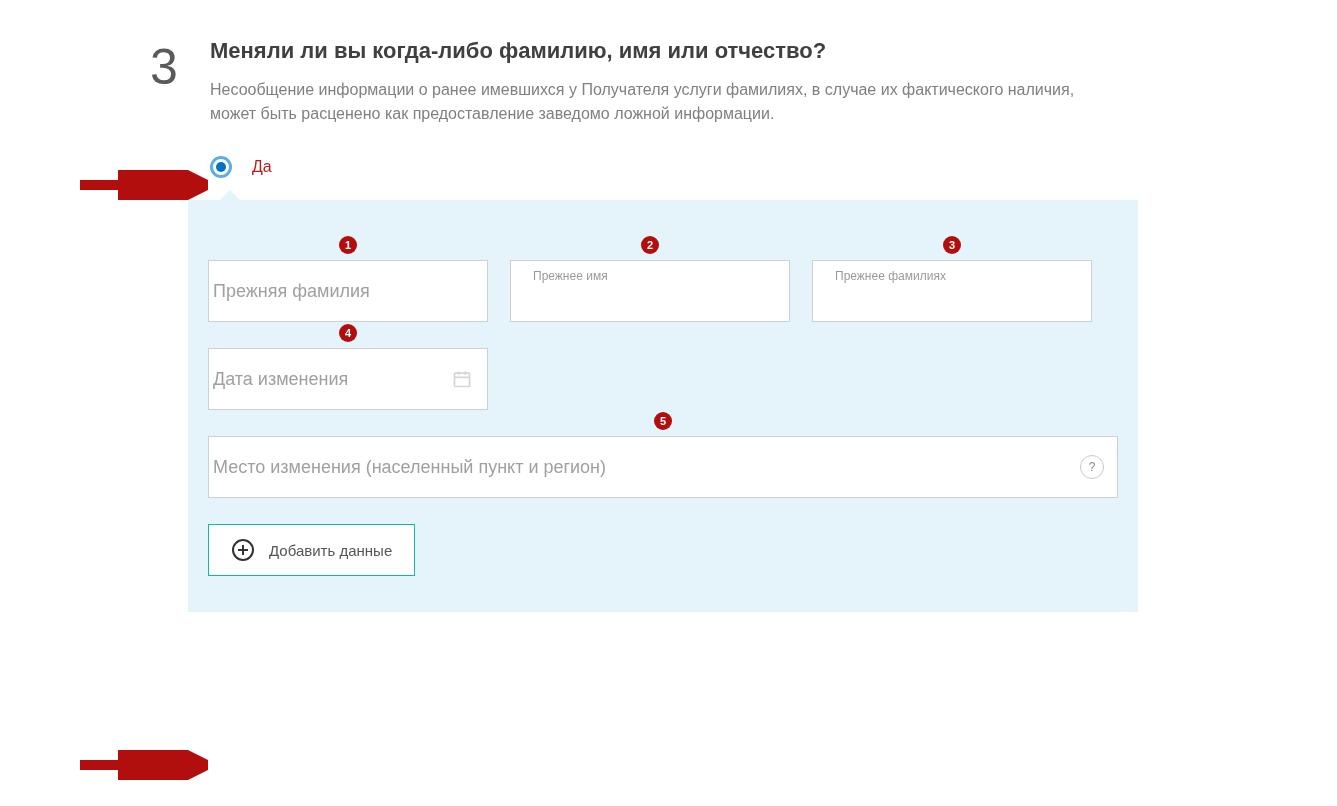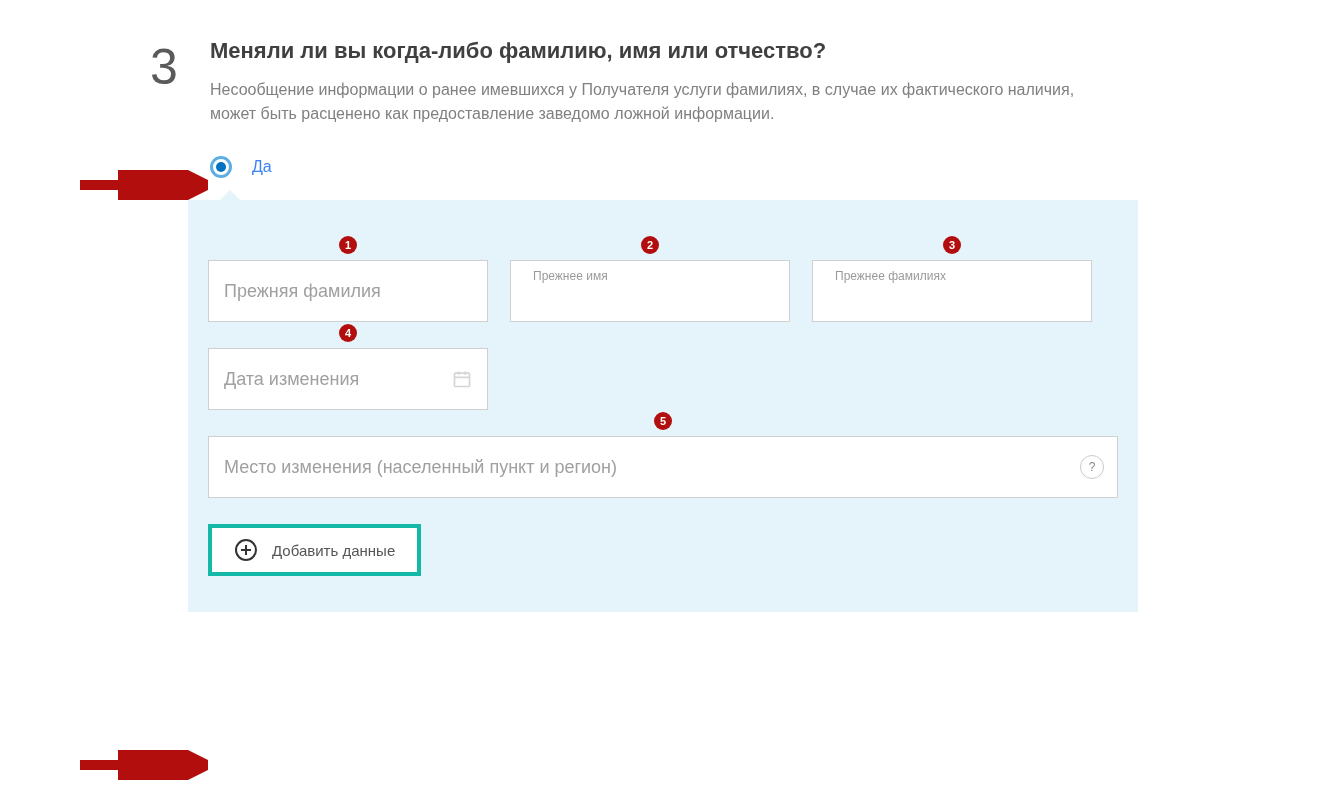--- a/index.html
+++ b/index.html
@@ -5,37 +5,37 @@
   html,body{margin:0;padding:0;background:#fff;font-family:Arial,Helvetica,sans-serif;color:#2e2e2e;}
   .page{width:1337px;height:806px;position:relative;}
   .content{position:absolute;left:150px;top:38px;width:1000px;}
   .step-number{position:absolute;left:0;top:0;font-size:50px;font-weight:300;color:#5a5a5a;font-family:"Trebuchet MS",Arial,sans-serif;}
   .question{margin:0 0 14px 60px;font-size:22px;color:#404040;font-weight:600;}
   .hint{margin:0 0 10px 60px;font-size:16px;line-height:1.5;color:#808080;max-width:870px;}
   .radio{display:flex;align-items:center;margin-left:60px;margin-top:30px;}
   .radio-outer{width:22px;height:22px;border-radius:50%;border:2px solid #ccc;display:flex;align-items:center;justify-content:center;box-sizing:border-box;}
   .radio-outer.sel{border:3px solid #5daee4;}
   .radio-inner{width:10px;height:10px;border-radius:50%;background:#0173c1;}
-  .radio-label{margin-left:20px;font-size:16px;color:#3b82f6;}
+  .radio-label{margin-left:20px;font-size:16px;color:#b91c1c;}
   .section{position:relative;margin-left:38px;margin-top:22px;background:#e5f4fb;width:950px;padding:60px 20px 36px 20px;box-sizing:border-box;}
   .section::before{content:"";position:absolute;top:-10px;left:30px;width:0;height:0;border-left:12px solid transparent;border-right:12px solid transparent;border-bottom:12px solid #e5f4fb;}
   .row{display:flex;gap:22px;margin-bottom:26px;}
   .field{position:relative;}
   .badge{position:absolute;top:-24px;left:50%;transform:translateX(-50%);width:18px;height:18px;border-radius:50%;background:#b30e0e;color:#fff;font-size:11px;display:flex;align-items:center;justify-content:center;font-weight:bold;}
-  input.textbox{height:62px;border:1px solid #d0d0d0;background:#fff;font-size:18px;color:#333;padding:0 15px;box-sizing:border-box;width:100%;}
+  input.textbox{height:62px;border:1px solid #d0d0d0;background:#fff;font-size:18px;color:#333;padding:0 4px;box-sizing:border-box;width:100%;}
   input.textbox::placeholder{color:#a0a0a0;}
   .floating{position:relative;border:1px solid #d0d0d0;background:#fff;height:62px;box-sizing:border-box;}
   .floating .flabel{position:absolute;top:8px;left:22px;font-size:12px;color:#9a9a9a;}
   .floating input{border:none;outline:none;position:absolute;left:18px;right:18px;bottom:10px;font-size:15px;width:calc(100% - 36px);}
   .date-field{width:280px;}
   .cal-icon{position:absolute;right:16px;top:50%;transform:translateY(-50%);width:20px;height:20px;opacity:.35;}
   .place-row{display:flex;margin-bottom:26px;}
   .place-field{flex:1;position:relative;}
   .help-circle{position:absolute;right:14px;top:50%;transform:translateY(-50%);width:22px;height:22px;border:1px solid #c9c9c9;border-radius:50%;display:flex;align-items:center;justify-content:center;font-size:12px;color:#888;background:#fff;}
-  .add-btn{display:inline-flex;align-items:center;background:#fff;border:4px solid #14b8a6;height:52px;padding:0 22px;font-size:15px;color:#555;cursor:pointer;}
+  .add-btn{display:inline-flex;align-items:center;background:#fff;border:1px solid #14b8a6;height:52px;padding:0 22px;font-size:15px;color:#555;cursor:pointer;}
   .plus-icon{width:24px;height:24px;margin-right:14px;}
   .radio2{display:flex;align-items:center;margin-left:60px;margin-top:44px;}
   
   .arrow{position:absolute;left:80px;width:128px;height:30px;pointer-events:none;}
   .arrow svg{width:100%;height:100%;}
   .arrow1{top:170px;}
   .arrow2{top:750px;}
 </style>
 </head>
 <body>

